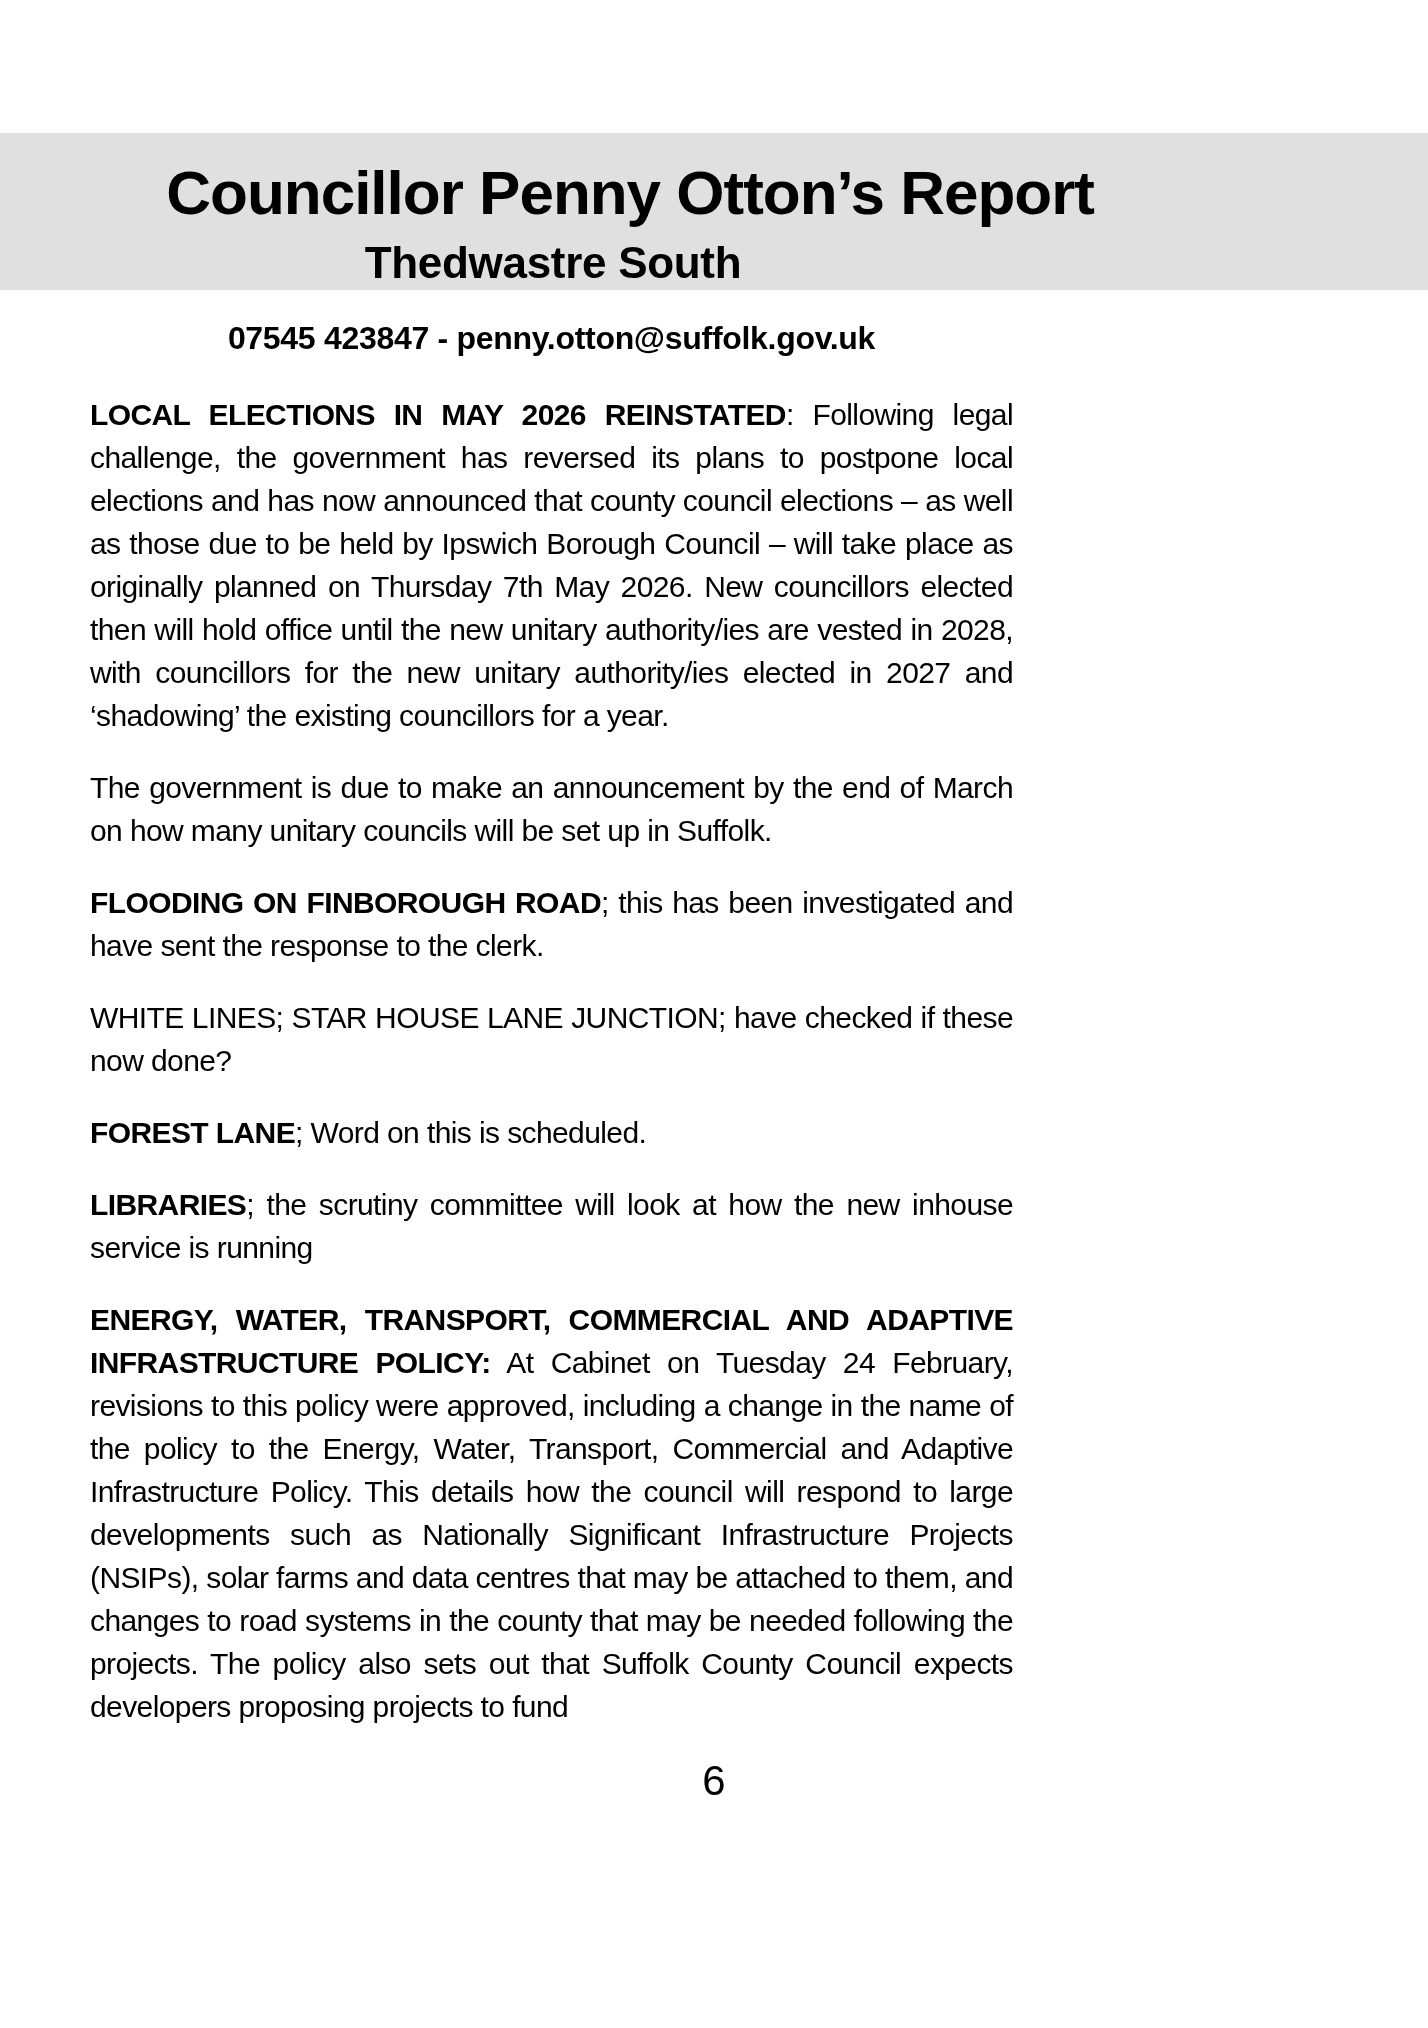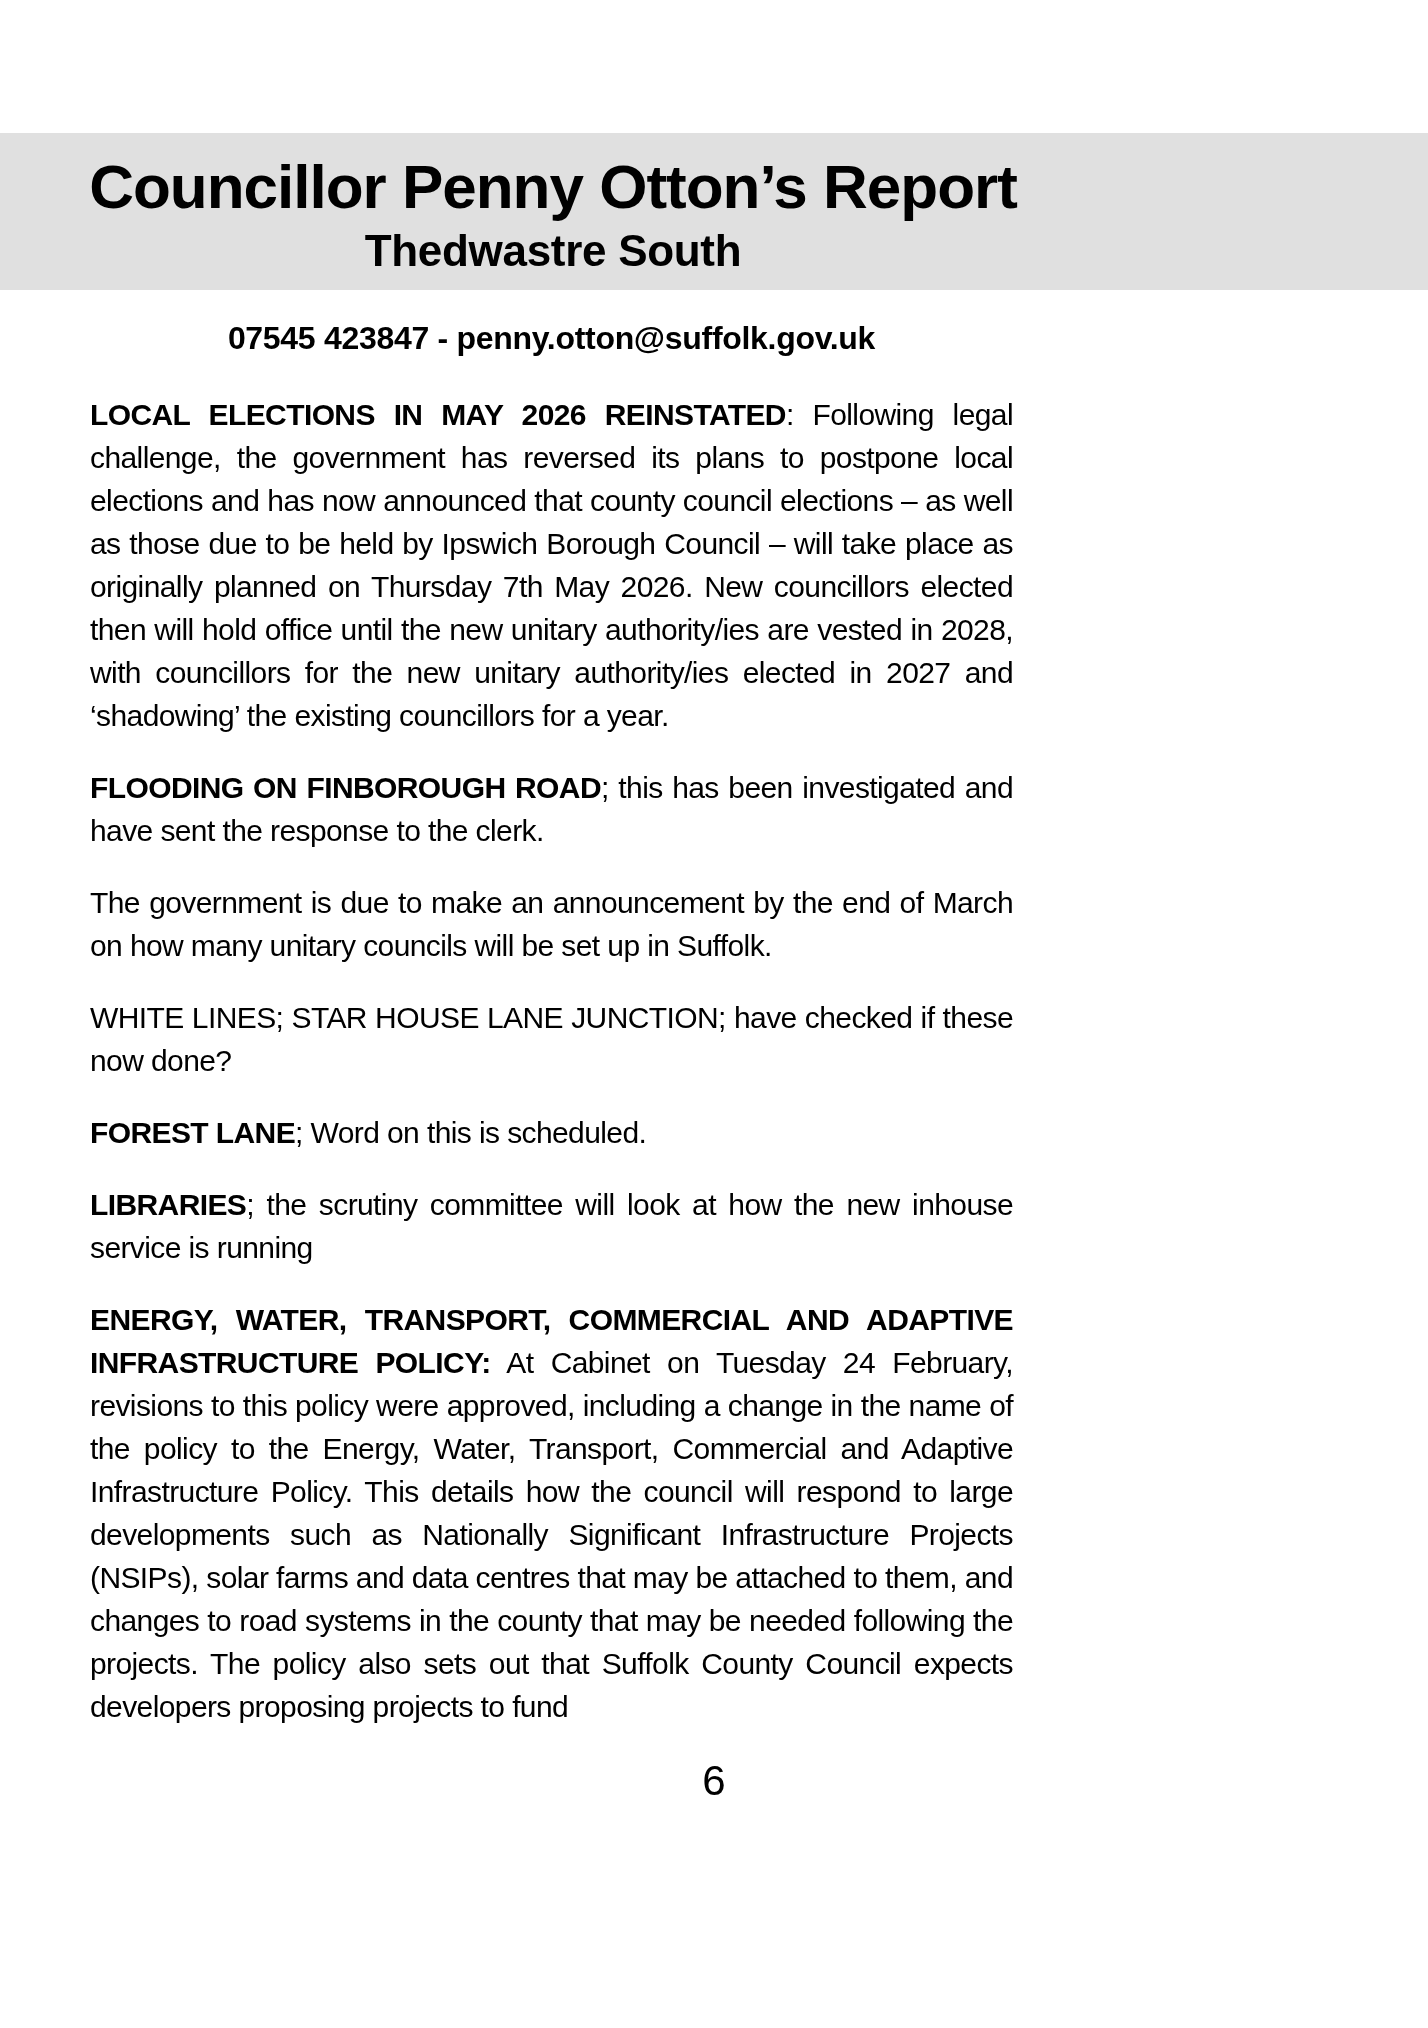--- a/index.html
+++ b/index.html
@@ -22,25 +22,26 @@
     height: 157px;
     background: #e0e0e0;
     box-sizing: border-box;
     padding-top: 14px;
   }
   .banner-inner {
     width: 1106px;
     text-align: center;
   }
   .banner-title {
-    margin: 6px;
+    margin: 12px;
     font-size: 62px;
     font-weight: bold;
     letter-spacing: -1px;
     line-height: 1.1;
+    text-align: right;
   }
   .banner-subtitle {
     margin: 2px 0 0 0;
     font-size: 44px;
     font-weight: bold;
     letter-spacing: -0.3px;
     line-height: 1.1;
   }
   .contact {
     margin: 30px 0 12px 90px;
@@ -84,23 +85,23 @@
       <h1 class="banner-title">Councillor Penny Otton’s Report</h1>
       <h2 class="banner-subtitle">Thedwastre South</h2>
     </div>
   </header>
 
   <div class="contact">07545 423847 - penny.otton@suffolk.gov.uk</div>
 
   <main class="body-text" id="paragraphs">
   <p class="para"><strong class="para-heading">LOCAL ELECTIONS IN MAY 2026 REINSTATED</strong><span class="para-sep">: </span><span class="para-text">Following legal challenge, the  government has reversed its plans to postpone local elections and has now announced that county council elections – as well as those due to be held by Ipswich Borough Council – will take place as originally planned on Thursday 7th May 2026.  New councillors elected then will hold office until the new unitary authority/ies are vested in 2028, with councillors for the new unitary authority/ies  elected in 2027 and ‘shadowing’ the existing councillors for a year.</span></p>
 
+  <p class="para"><strong class="para-heading"></strong><span class="para-sep"></span><span class="para-text">The government is due to make an announcement by the end of March on how many unitary councils will be set up in Suffolk.</span></p>
+
   <p class="para"><strong class="para-heading">FLOODING ON FINBOROUGH ROAD</strong><span class="para-sep">; </span><span class="para-text">this has been investigated and have sent the response to the clerk.</span></p>
-
-  <p class="para"><strong class="para-heading"></strong><span class="para-sep"></span><span class="para-text">The government is due to make an announcement by the end of March on how many unitary councils will be set up in Suffolk.</span></p>
 
   <p class="para"><strong class="para-heading"></strong><span class="para-sep"></span><span class="para-text">WHITE LINES; STAR HOUSE LANE JUNCTION; have checked if these now done?</span></p>
 
   <p class="para"><strong class="para-heading">FOREST LANE</strong><span class="para-sep">; </span><span class="para-text">Word on this is scheduled.</span></p>
 
 
   <p class="para"><strong class="para-heading">LIBRARIES</strong><span class="para-sep">; </span><span class="para-text">the scrutiny committee will look at how the new inhouse service is running</span></p>
 
   <p class="para"><strong class="para-heading">ENERGY, WATER, TRANSPORT, COMMERCIAL AND ADAPTIVE INFRASTRUCTURE POLICY:</strong><span class="para-sep"> </span><span class="para-text">At Cabinet on Tuesday 24 February, revisions to this policy were approved, including a change in the name of the policy to the Energy, Water, Transport, Commercial and Adaptive Infrastructure Policy. This details how the council will respond to large developments such as Nationally Significant Infrastructure Projects (NSIPs), solar farms and data centres that may be attached to them, and changes to road systems in the county that may be needed following the projects. The policy also sets out that Suffolk County Council expects developers proposing projects to fund</span></p>
 </main>

